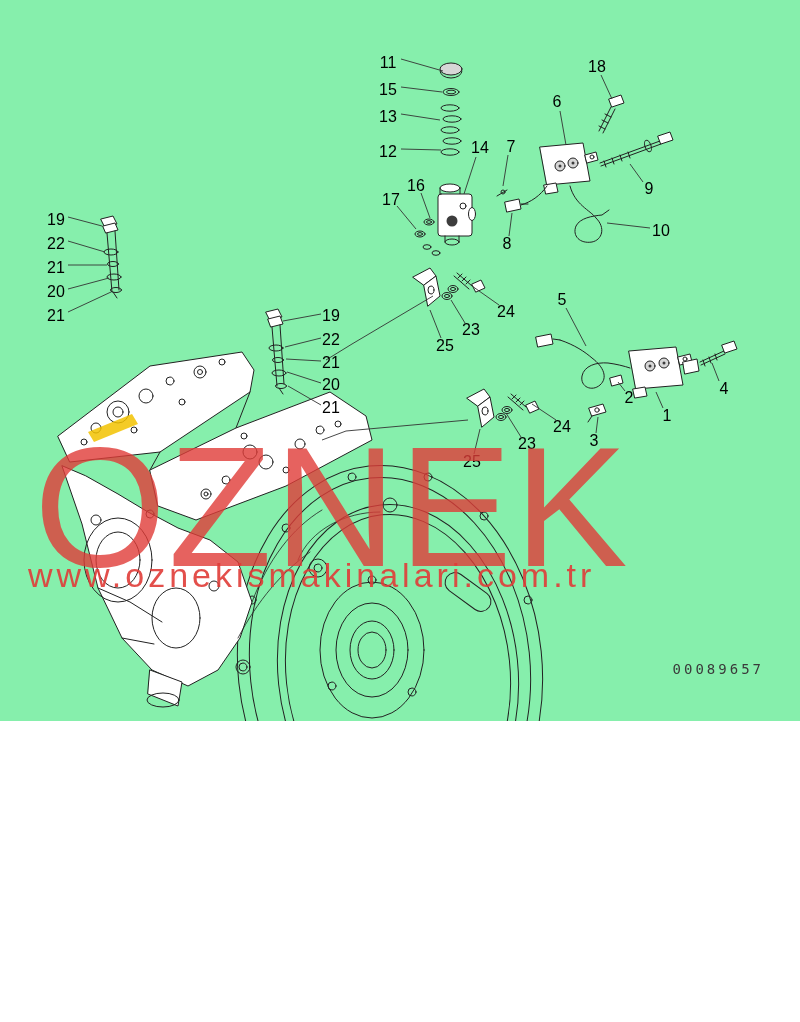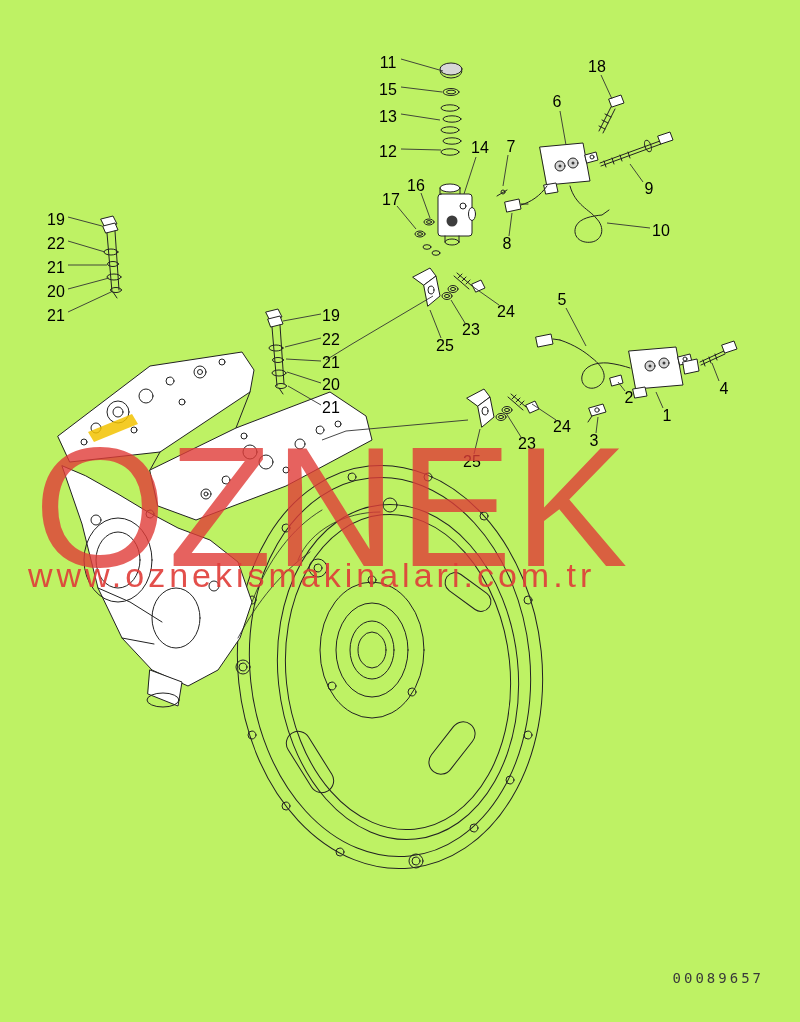--- a/index.html
+++ b/index.html
@@ -1,17 +1,17 @@
 <!DOCTYPE html>
 <html><head>
 <meta charset="utf-8">
 <style>
   html,body { margin:0; padding:0; background:#fff; }
   .stage {
-    position:relative; width:800px; height:1022px; background:#bef264;
+    position:relative; width:800px; height:721px; background:#86efac;
     overflow:hidden; font-family:"Liberation Sans", sans-serif;
   }
   svg.diagram { position:absolute; left:0; top:0; }
   #art * { stroke:#222; stroke-width:1; fill:none; stroke-linejoin:round; stroke-linecap:round; }
   #art .wh { fill:#ffffff; }
   #art .gy { fill:#d7d7d7; }
   #art .dk { fill:#3d3d3d; stroke:none; }
   #art .hl { fill:#f2c200; stroke:none; opacity:.85; }
   #art .thin { stroke-width:.8; }
   .leader { stroke:#333; stroke-width:.9; fill:none; }
@@ -20,21 +20,21 @@
     position:absolute; left:34px; top:422px; line-height:1; white-space:nowrap;
     font-size:170px; font-weight:normal; letter-spacing:2px; opacity:.8;
     pointer-events:none; z-index:5;text-align:center;
   }
   .watermark-url {
     position:absolute; left:28px; top:556px; white-space:nowrap;
     font-size:34px; font-weight:normal; letter-spacing:4px; opacity:.9;
     pointer-events:none; z-index:5;
   }
   .doc-number {
-    position:absolute; right:36px; bottom:36px; color:#3a3a3a;
+    position:absolute; right:36px; bottom:44px; color:#3a3a3a;
     font-family:"DejaVu Sans Mono", monospace; font-size:14px; letter-spacing:3px;
     z-index:6;
   }
 </style>
 </head>
 <body>
 
 <div class="stage">
 
   <svg class="diagram" width="800" height="1022" viewBox="0 0 800 1022">

